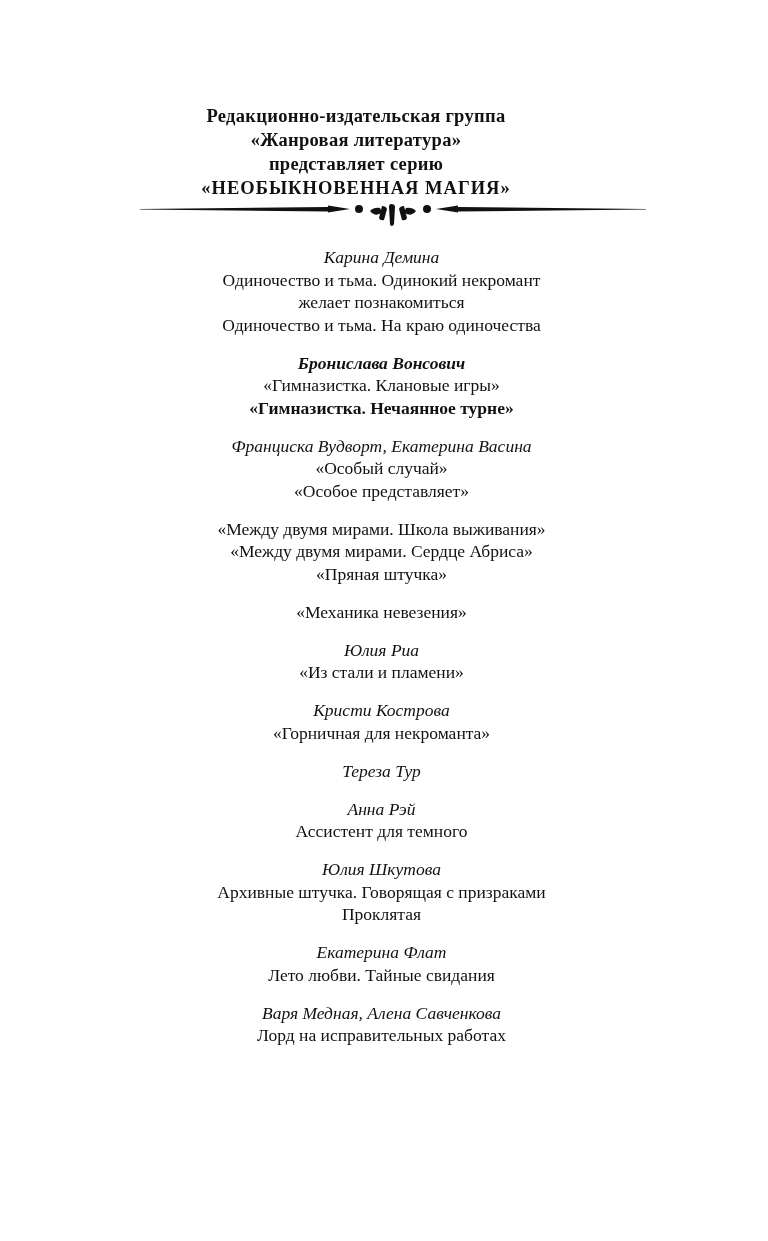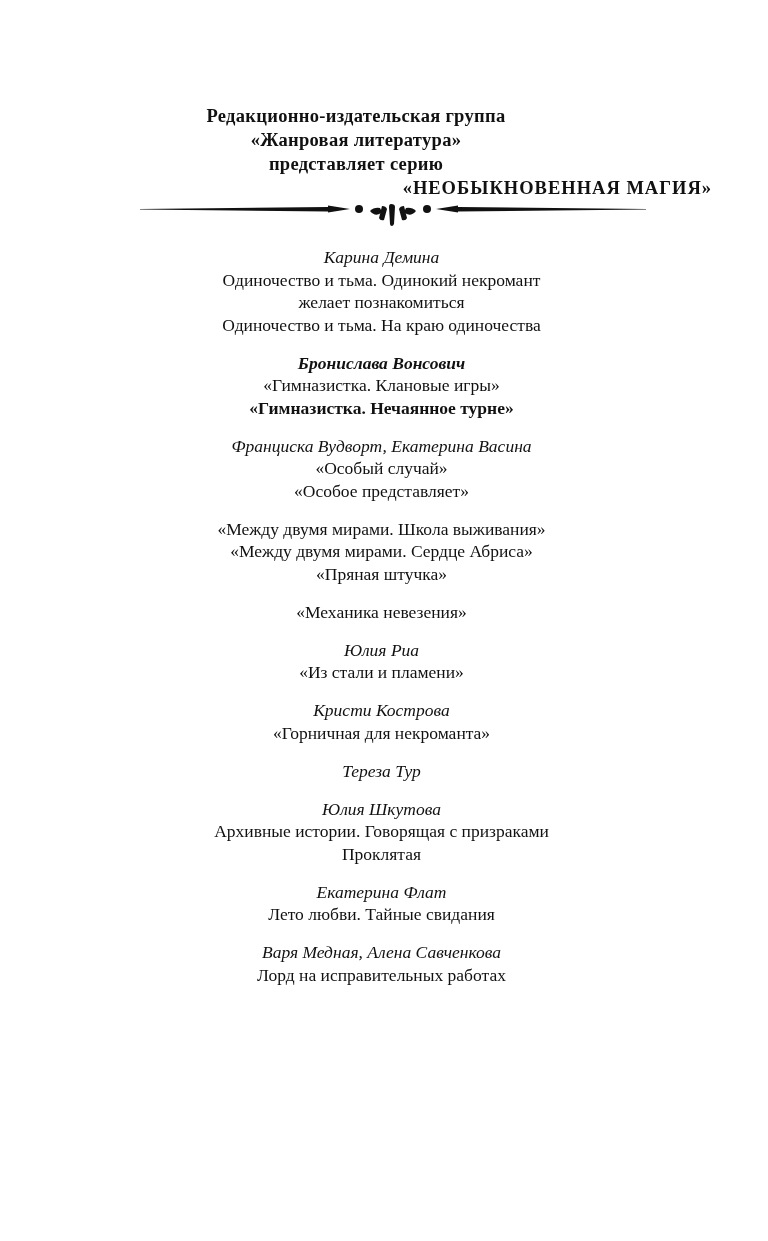--- a/index.html
+++ b/index.html
@@ -9,21 +9,21 @@
       color: #111111;
     }
     .page { position: absolute; left: 0; top: 0; width: 768px; height: 1241px; }
     .header {
       position: absolute; left: 0; top: 104px; width: 712px;
       text-align: center; font-size: 18.5px; line-height: 24px;
       font-family: "Liberation Serif", "DejaVu Serif", serif;
       font-weight: bold; letter-spacing: 0.3px;
     }
     .header .line { display: block; }
-    .header .series { letter-spacing: 1px; text-align: right; }
+    .header .series { letter-spacing: 1px; }
     .ornament {
       position: absolute; left: 138px; top: 198px; width: 510px; height: 28px;
     }
     .list {
       position: absolute; left: 0; top: 246px; width: 763px;
       text-align: center;
       font-family: "Liberation Serif", "DejaVu Serif", serif;
       font-size: 17.5px; line-height: 22.5px;
     }
     .entry { margin-bottom: 15.5px; }
@@ -100,24 +100,28 @@
 
     <div class="entry">
       <span class="author">Кристи Кострова</span>
       <span class="title">«Горничная для некроманта»</span>
     </div>
 
     <div class="entry">
       <span class="author">Тереза Тур</span>
     </div>
 
+    <div class="entry">
+      <span class="author">Анна Рэй</span>
+      <span class="title">Ассистент для темного</span>
+    </div>
 
     <div class="entry">
       <span class="author">Юлия Шкутова</span>
-      <span class="title">Архивные истории. Говорящая с призраками</span>
+      <span class="title">Архивные штучка. Говорящая с призраками</span>
       <span class="title">Проклятая</span>
     </div>
 
     <div class="entry">
       <span class="author">Екатерина Флат</span>
       <span class="title">Лето любви. Тайные свидания</span>
     </div>
 
     <div class="entry">
       <span class="author">Варя Медная, Алена Савченкова</span>

